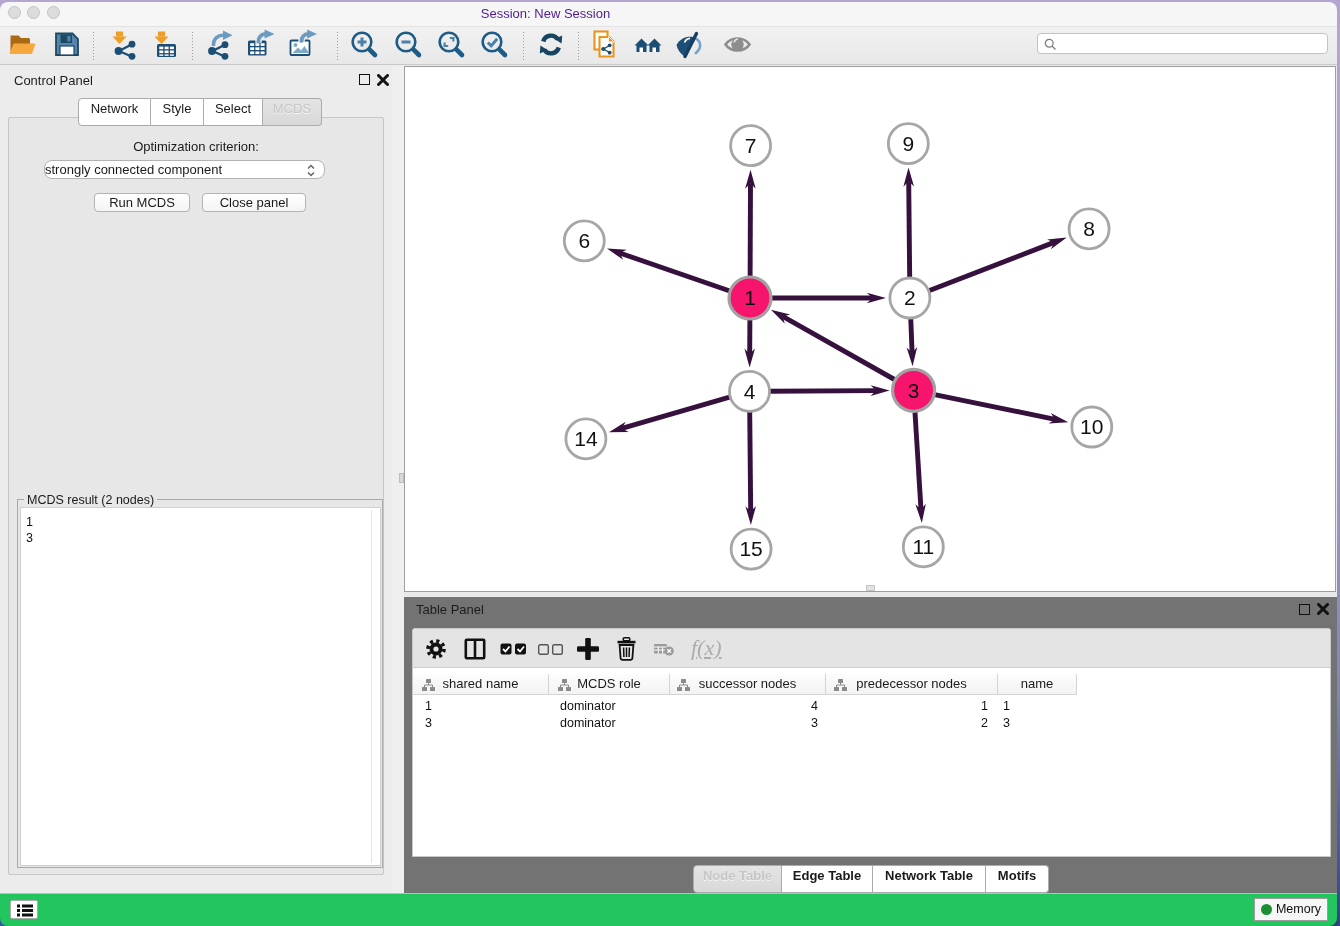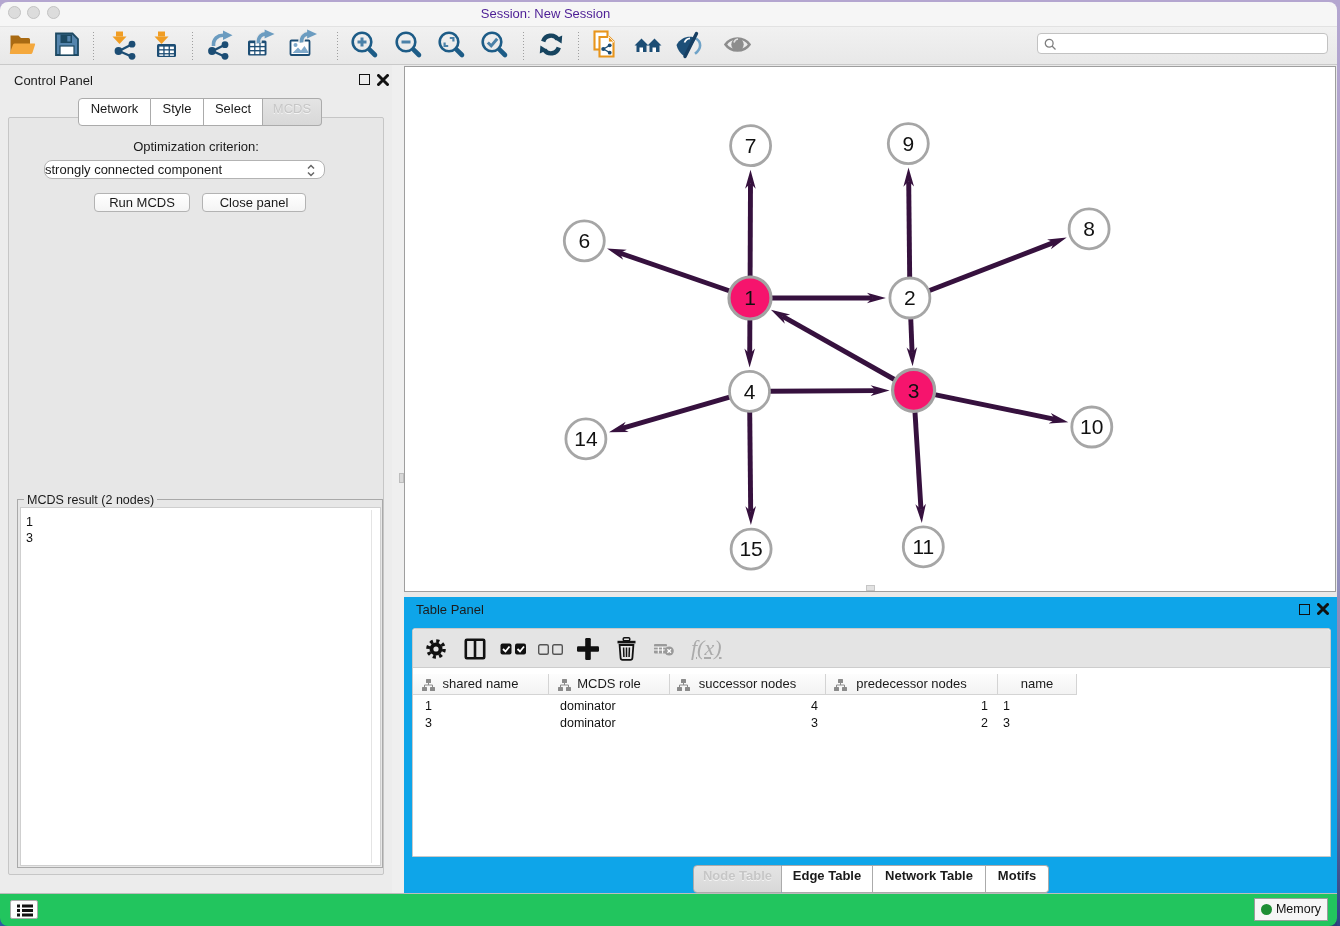--- a/index.html
+++ b/index.html
@@ -54,21 +54,21 @@
   border:1px solid #bdbdbd; }
 #hhandle { left:866px; top:585px; width:9px; height:6px; background:#e2e2e2;
   border:1px solid #c6c6c6; }
 
 #netwin { left:404px; top:66px; width:932px; height:526px; border:1px solid #9e9e9e;
   background:#fff; }
 #netwin-title { left:0; top:0; width:930px; height:20px;
   background:linear-gradient(#f4f4f4,#d8d8d8); border-bottom:1px solid #aaa; }
 #netwin-name { width:930px; top:3px; text-align:center; font-size:13px; font-weight:bold; color:#1a1a1a; }
 
-#tpanel { left:404px; top:597px; width:933px; height:296px; background:#0ea5e9; }
+#tpanel { left:404px; top:597px; width:933px; height:296px; background:#737373; }
 #tp-head { left:12px; top:5px; font-size:13px; color:#1c1c1c; }
 #tp-box { left:8px; top:31px; width:919px; height:229px; border:1px solid #c9c9c9;
   border-radius:3px 3px 0 0; background:#fff; }
 #tp-toolbar { left:0; top:0; width:917px; height:39px; background:#e4e4e4;
   border-bottom:1px solid #cdcdcd; border-radius:3px 3px 0 0; }
 #tp-table { left:0; top:45px; width:917px; height:182px; background:#fff; }
 .th { top:5px; height:21px; background:linear-gradient(#fdfdfd,#f3f3f3);
   border-bottom:1px solid #d4d4d4; border-right:1px solid #d4d4d4;
   font-size:13px; color:#1a1a1a; text-align:center; line-height:20px; }
 .td { font-size:12.5px; color:#111; height:17px; line-height:17px; }

